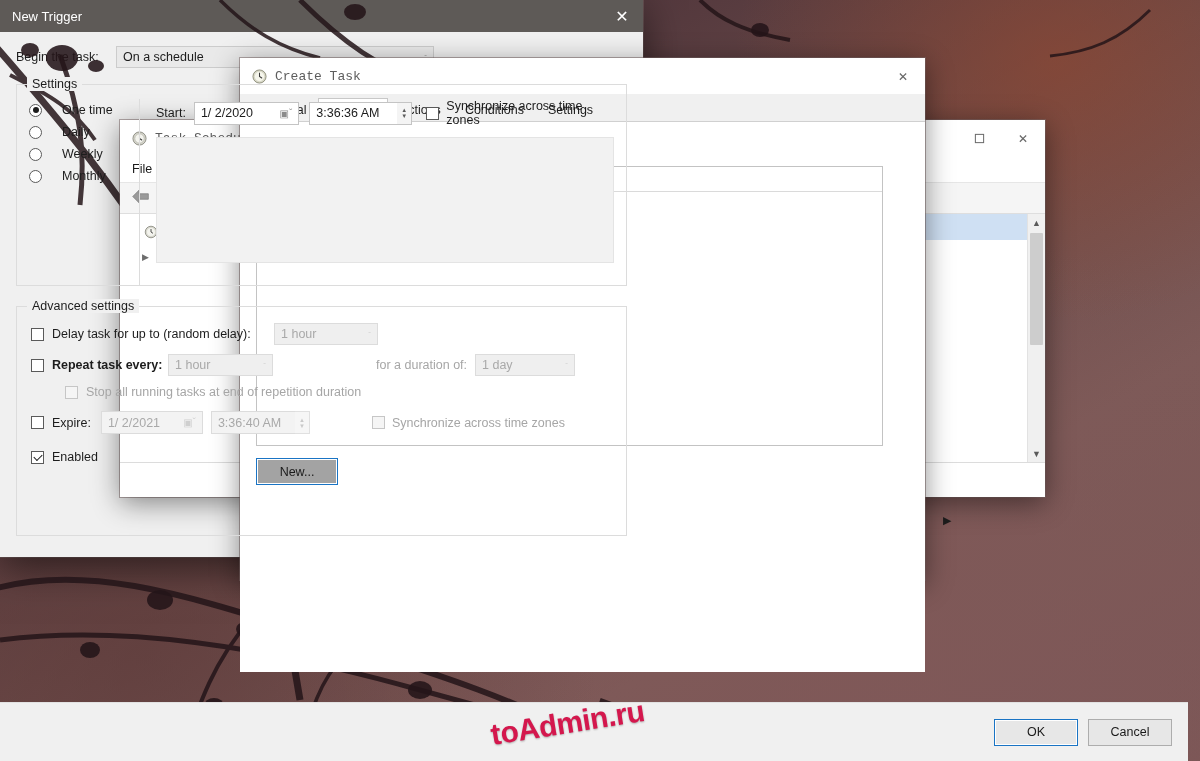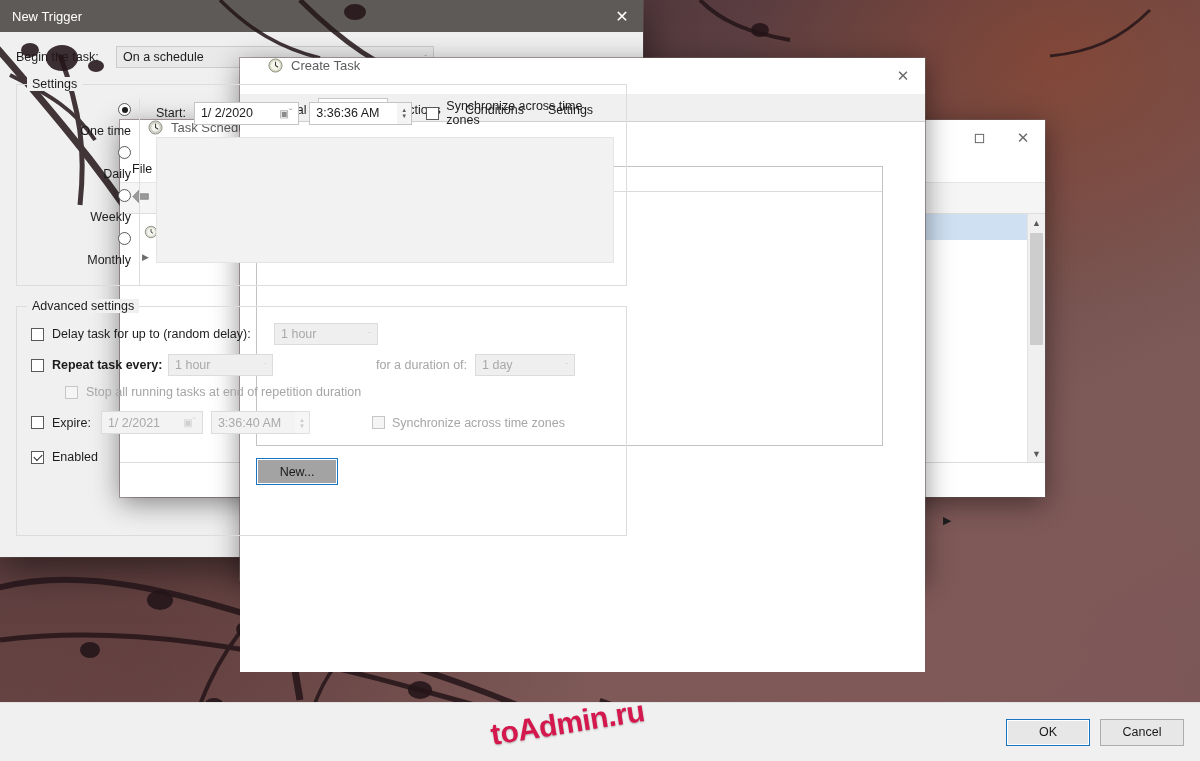--- a/index.html
+++ b/index.html
@@ -22,25 +22,26 @@
   #brsvg { position:absolute; left:0; top:0; width:1200px; height:761px; }
 
   
   .win {
     position: absolute;
     background: #ffffff;
     box-shadow: 0 6px 26px rgba(0,0,0,0.45), 0 0 0 1px rgba(130,110,110,0.55);
   }
   .win-title {
     height: 36px;
-    display: flex; 
-    padding: 0 0 0 28px;
+    display: flex; align-items: center;
+    padding: 0 0 0 12px;
     font-size: 13px;
     color: #5d5d5d;
     background: #ffffff;
+    font-family: Liberation Mono, monospace;
   }
   .win-title .t-icon { margin-right: 8px; display:flex; }
   .win-btns { margin-left:auto; display:flex; height:36px; }
   .win-btns div {
     width: 44px; height: 36px;
     display:flex; align-items:center; justify-content:center;
     color:#6a6a6a; font-size: 15px;
   }
 
   
@@ -158,21 +159,21 @@
   .spin.dim { background:#f6f6f6; border-color:#e0e0e0; }
 
   
   .group { position:relative; margin-top: 6px; border:1px solid #dcdcdc; }
   .group > .glegend {
     position:absolute; top:-8px; left:10px; background:#f0f0f0;
     padding: 0 5px; font-size:12.5px; color:#1c1c1c;
   }
 
   
-  .radio { display:flex; align-items:flex-end; gap:8px; padding: 4px 0; flex-direction: column; }
+  .radio { display:flex; align-items:center; gap:20px; padding: 4px 0; }
   .rdot {
     width:13px; height:13px; border-radius:50%;
     border:1px solid #5a5a5a; background:#fff;
     display:flex; align-items:center; justify-content:center; box-sizing:border-box;
   }
   .rdot i { width:6px; height:6px; border-radius:50%; background:#1c1c1c; display:none; }
   .rdot.on i { display:block; }
 
   
   .cbx {
@@ -182,21 +183,21 @@
   }
   .cbx.dim { border-color:#c6c6c6; background:#f5f5f5; }
   .cbx.on::after {
     content:""; width:7px; height:4px;
     border-left:1.6px solid #1c1c1c; border-bottom:1.6px solid #1c1c1c;
     transform: rotate(-45deg); margin-bottom:2px;
   }
 
   
   #nt-footer {
-    position:absolute; left:0; right:0; bottom:0; height:58px;
+    position:absolute; left:0; right:12px; bottom:0; height:58px;
     background:#f0f0f0; border-top:1px solid #e2e2e2;
     display:flex; align-items:center; justify-content:flex-end;
     gap:10px; padding-right:16px;
   }
   .btn {
     width: 82px; height: 25px; font-size:12.5px; color:#1a1a1a;
     background:#e7e7e7; border:1px solid #adadad;
     display:flex; align-items:center; justify-content:center;
   }
   .btn.default { border:1px solid #1a74c4; box-shadow: inset 0 0 0 1px #fff; }

